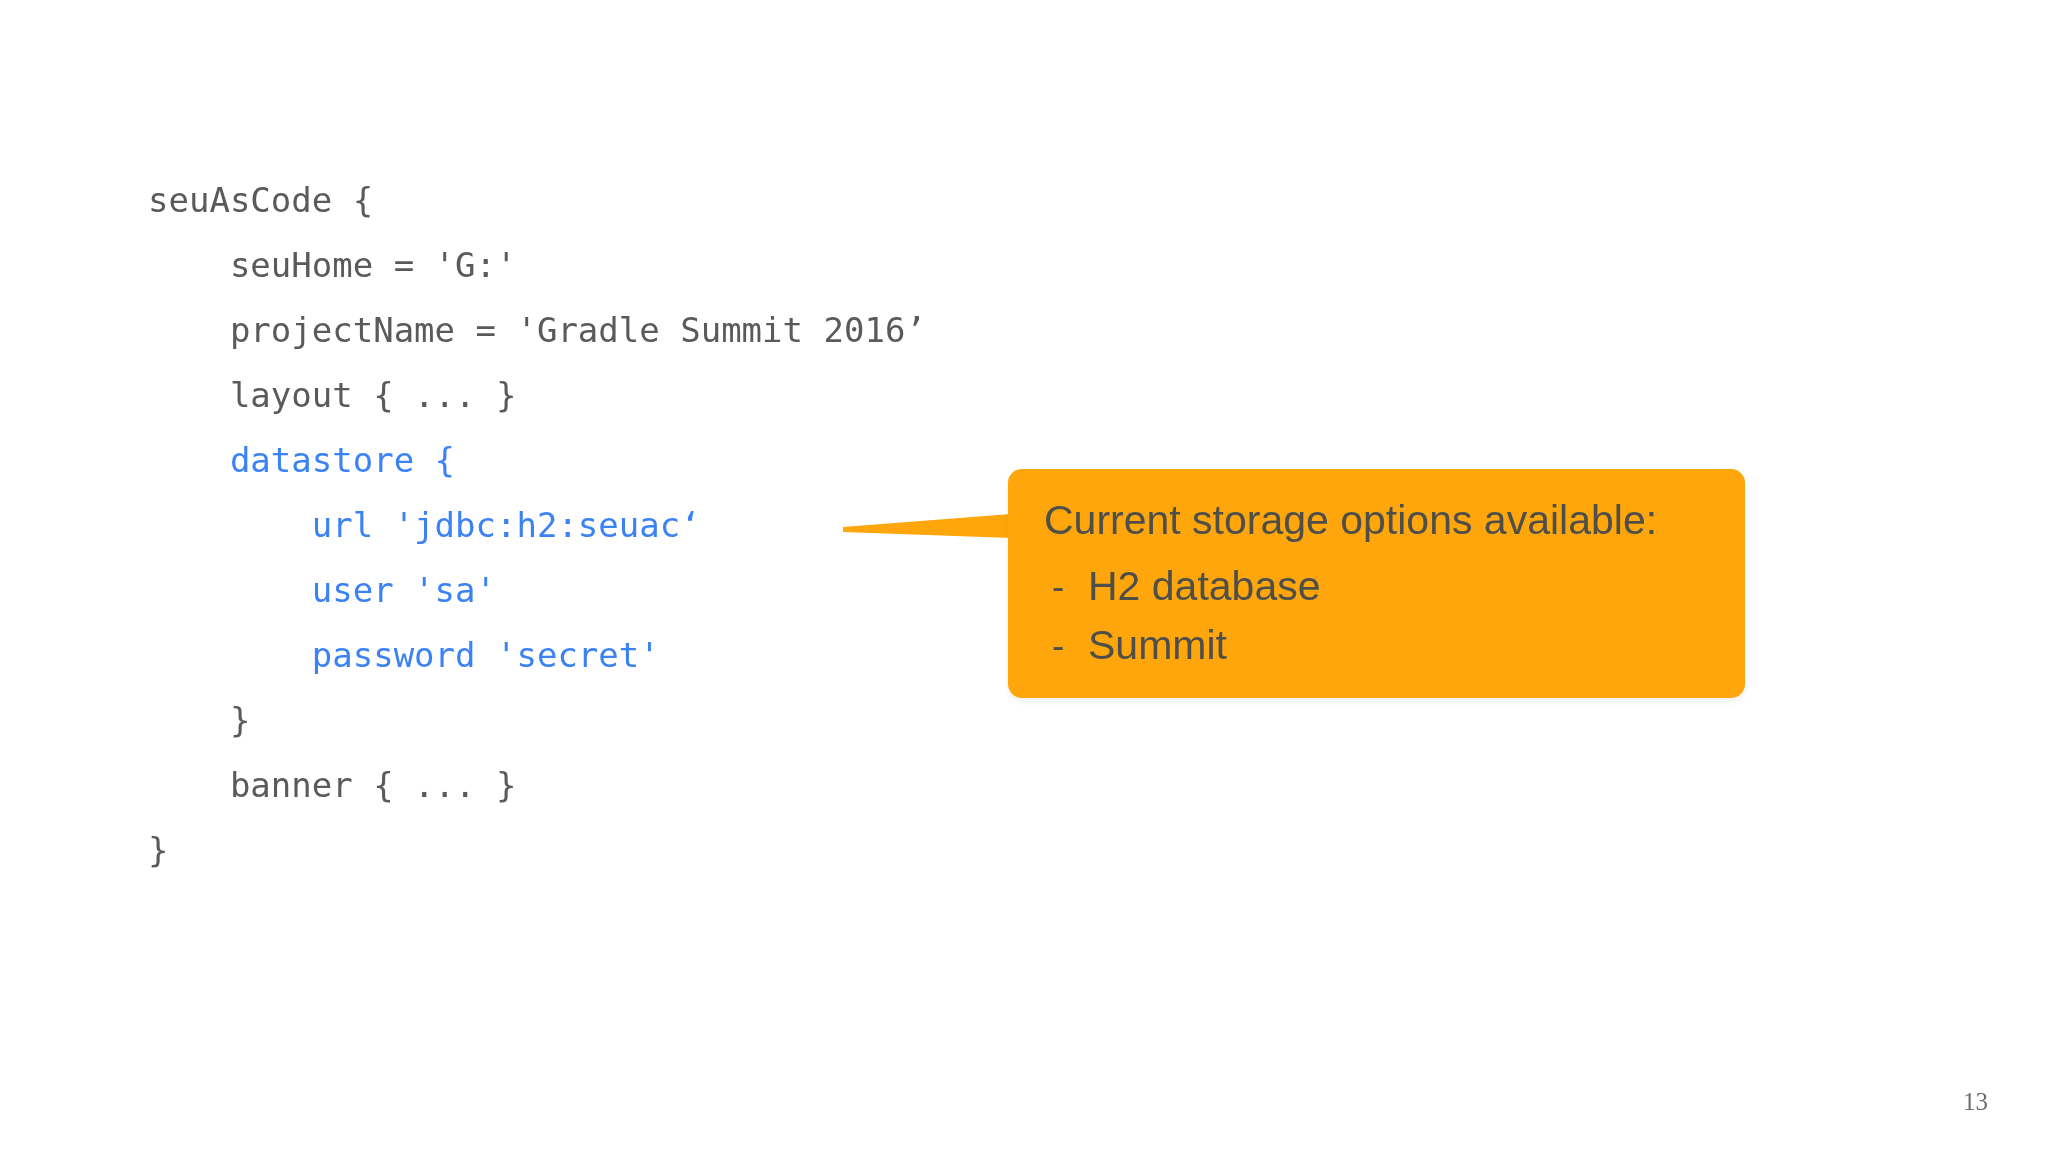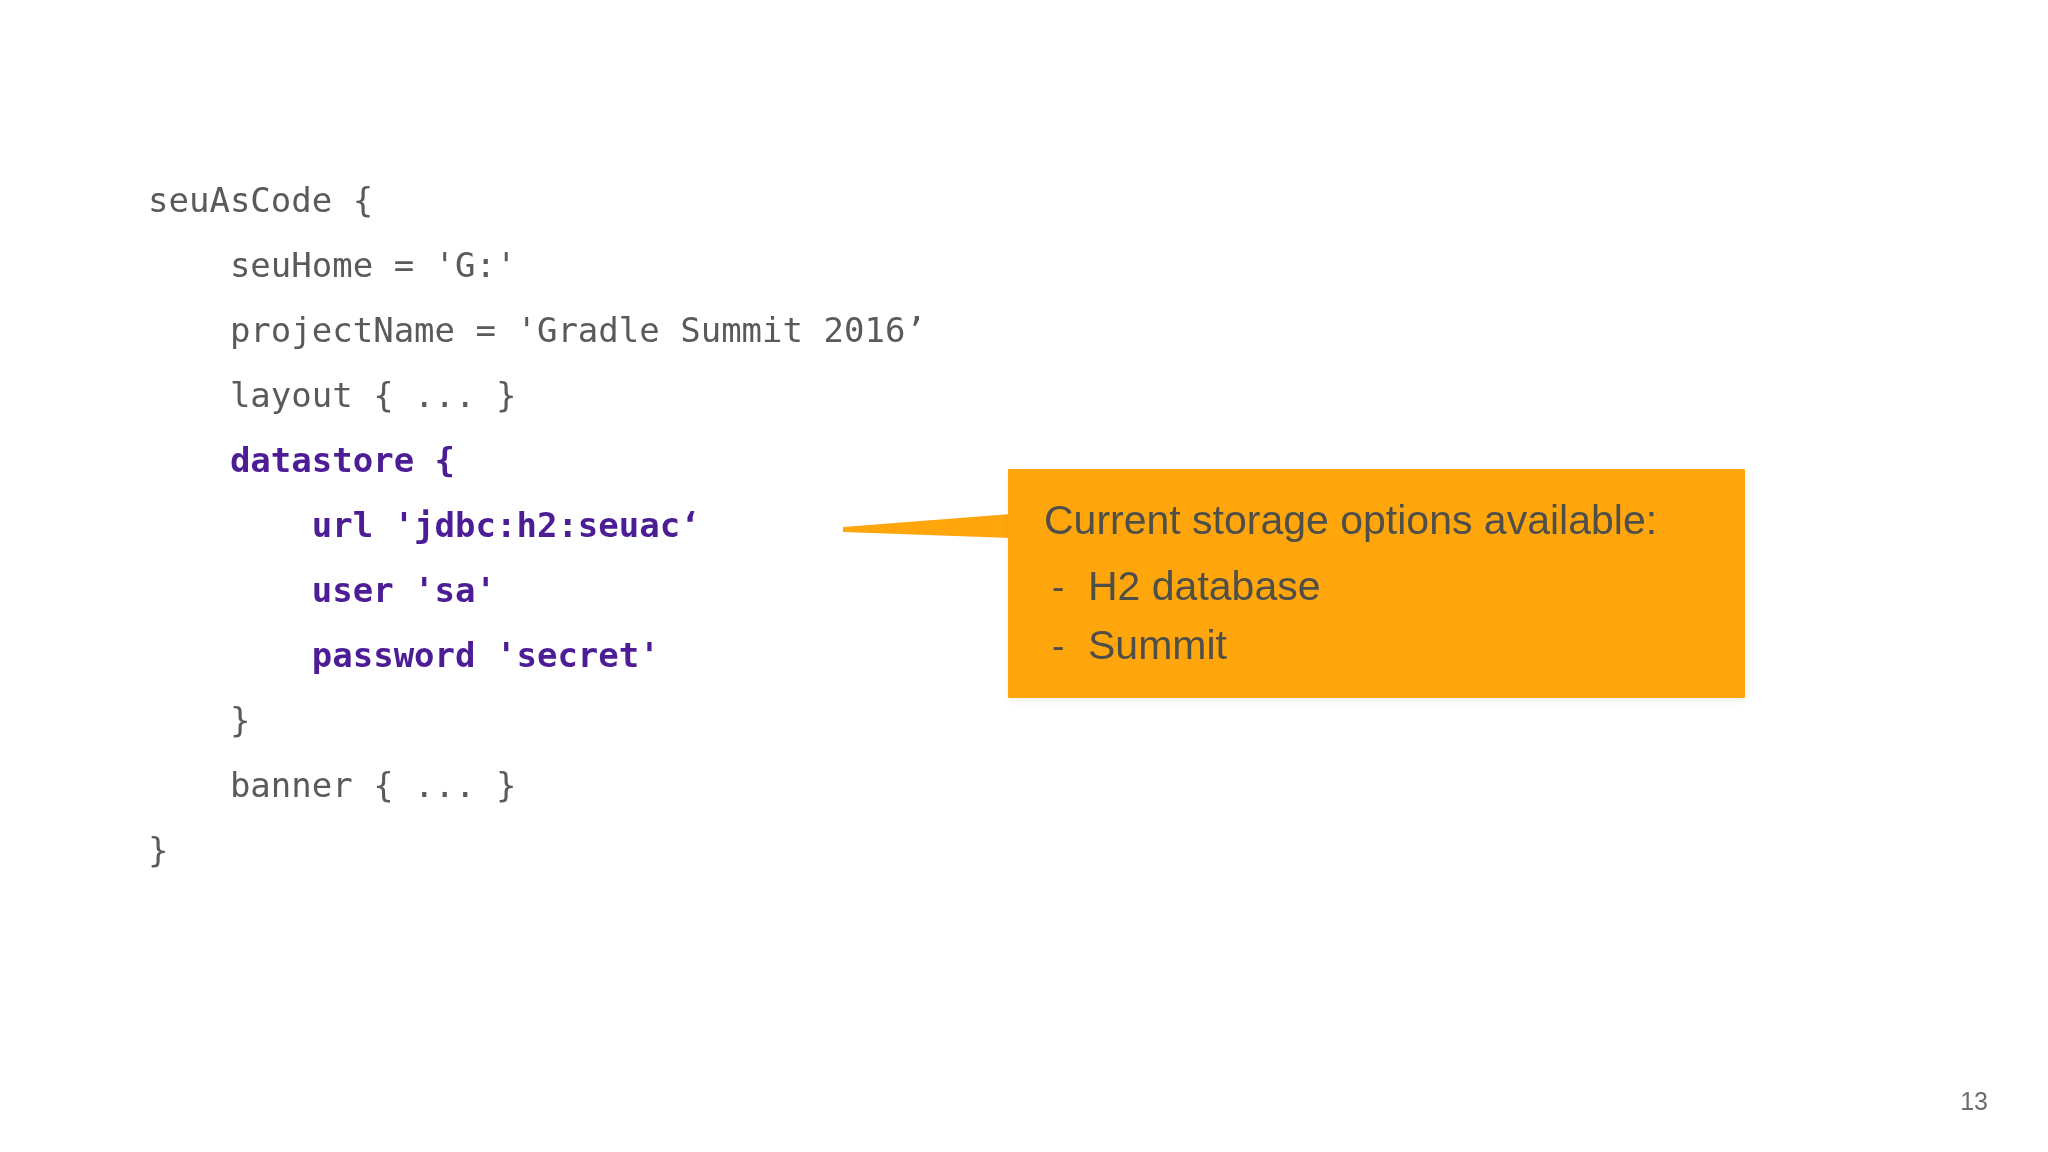--- a/index.html
+++ b/index.html
@@ -30,33 +30,33 @@
     color: #5a5a5a;
     white-space: pre;
     letter-spacing: 0px;
   }
   .code-line {
     white-space: pre;
     height: 65px;
     line-height: 65px;
   }
   .code-line.bold {
-    font-weight: bold;
-    color: #4c1d95;
+    font-weight: normal;
+    color: #3b82f6;
   }
 
   
   #callout {
     position: absolute;
     left: 1008px;
     top: 469px;
     width: 737px;
     height: 229px;
     background: #ffa60c;
-    border-radius: 1px;
+    border-radius: 14px;
     box-shadow: 0 4px 6px rgba(0,0,0,0.055);
     box-sizing: border-box;
     padding: 26px 0 0 36px;
   }
   #callout-pointer {
     position: absolute;
     left: 843px;
     top: 508px;
     width: 168px;
     height: 34px;
@@ -93,21 +93,21 @@
   }
   .callout-item-text {
     flex: 1 1 auto;
   }
 
   
   #page-number {
     position: absolute;
     right: 60px;
     bottom: 36px;
-    font-family: Liberation Sans, sans-serif;
+    font-family: Liberation Serif, serif;
     font-size: 25px;
     color: #6e6e6e;
     margin-left: 14px;
   }
 </style>
 </head>
 <body>
 
 <div id="slide">
 

